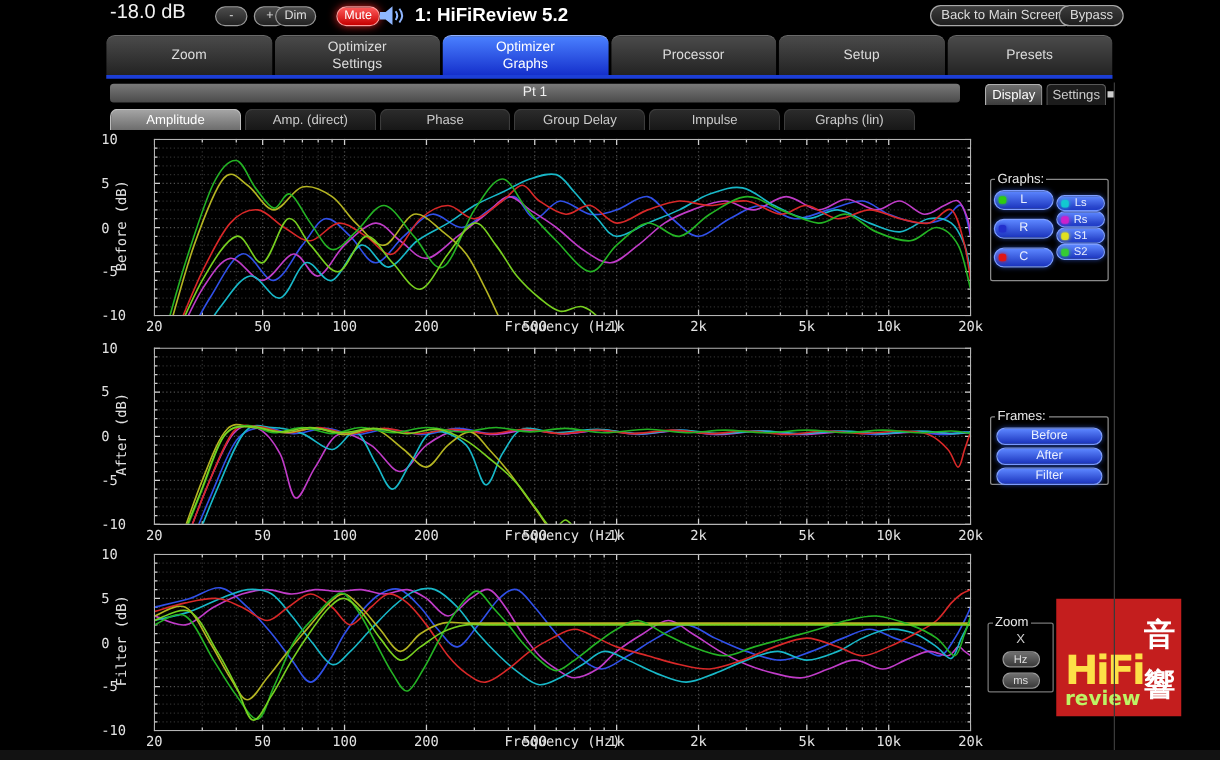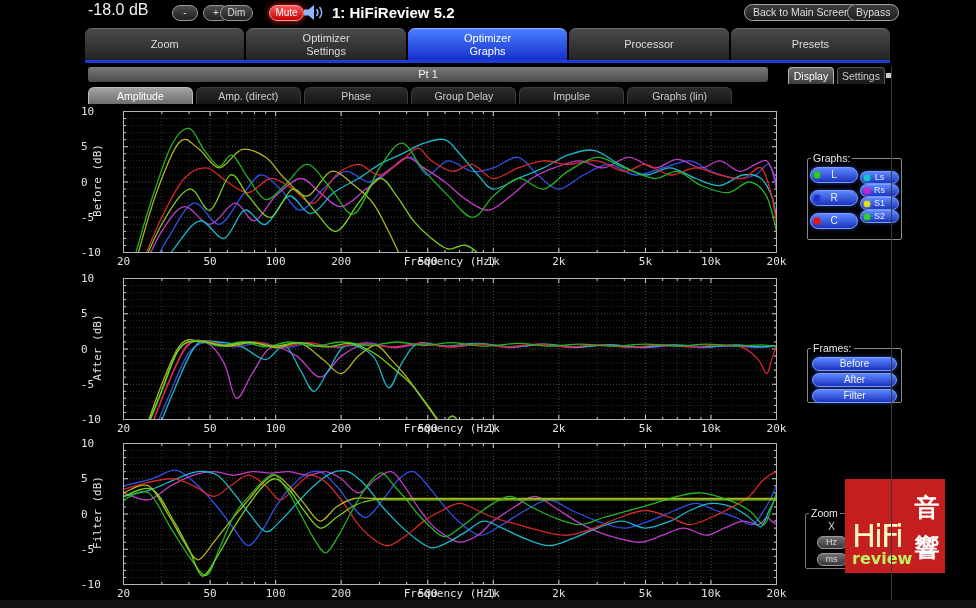--- a/index.html
+++ b/index.html
@@ -51,21 +51,21 @@
   .gtab.active{background:linear-gradient(#a4a4a4,#6d6d6d);border-color:#bdbdbd;color:#fff;}
 
   
   .xtick,.ytick{position:absolute;font-family:"DejaVu Sans Mono",monospace;font-size:11px;
     color:#e2e2e2;text-align:center;}
   .ytick{text-align:left;}
   .ylab{position:absolute;font-family:"DejaVu Sans Mono",monospace;font-size:11px;color:#e2e2e2;
     text-align:center;transform:rotate(-90deg);}
 
   
-  fieldset.panel{position:absolute;border:1px solid #8a8a8a;border-radius:2px;margin:16px;
+  fieldset.panel{position:absolute;border:1px solid #8a8a8a;border-radius:2px;margin:1px;
     padding:1px 2px 2px;background:transparent;box-sizing:border-box;}
   fieldset.panel legend{color:#e8e8e8;font-size:10.5px;padding:0 2px;margin-left:1px;}
   #graphs-panel{left:791px;top:136px;width:95px;height:88px;}
   #graphs-cols{display:flex;justify-content:space-between;}
   .colL{display:flex;flex-direction:column;justify-content:space-between;height:62px;width:48px;padding-top:2px;}
   .colR{display:flex;flex-direction:column;justify-content:center;height:64px;width:39px;}
   .chpill{position:relative;background:linear-gradient(#5c86ff,#1b34bd);border:1px solid #7d9dff;
     border-radius:8px;color:#eaf0ff;text-align:center;box-shadow:0 0 4px rgba(60,110,255,.55);}
   .chL{height:14px;font-size:10px;line-height:14px;}
   .chR{height:11px;font-size:9px;line-height:11px;}
@@ -78,22 +78,22 @@
 
   #zoom-panel{left:789px;top:491px;width:53px;height:62px;border-color:#777;}
   #zoom-x{text-align:center;color:#ccc;font-size:10.5px;margin-top:0px;}
   .zpill{width:28px;height:11px;margin:4px auto 0;background:linear-gradient(#707070,#393939);
     border:1px solid #9a9a9a;border-radius:6px;color:#ddd;font-size:9px;line-height:11px;text-align:center;}
 
   
   #logo{left:845px;top:479px;width:100px;height:94px;display:flex;box-sizing:border-box;
     padding:8px 4px 6px 7px;}
   #logo-left{flex:1;display:flex;flex-direction:column;justify-content:flex-end;}
-  #logo-hifi{font-family:"DejaVu Sans",sans-serif;font-weight:normal;font-size:32px;line-height:29px;
-    color:#fef9c3;letter-spacing:-2px;}
+  #logo-hifi{font-family:"DejaVu Sans",sans-serif;font-weight:bold;font-size:32px;line-height:29px;
+    color:#fde047;letter-spacing:-2px;}
   #logo-review{font-family:"DejaVu Sans",sans-serif;font-weight:bold;font-size:16px;line-height:16px;
     color:#bef264;letter-spacing:0;}
   #logo-cjk{width:28px;display:flex;flex-direction:column;justify-content:space-around;
     color:#fff;font-weight:bold;font-size:25px;line-height:27px;text-align:center;
     font-family:"DejaVu Sans",sans-serif;}
 
   #panel-border{left:891px;top:66px;width:1px;height:534px;background:#3a3a3a;}
   #bottom-strip{left:0;top:600px;width:976px;height:8px;background:#121212;}
 </style>
 </head>
@@ -125,20 +125,24 @@
     <div class="mtab">
       <span>Optimizer</span>
         <span>Settings</span>
     </div>
     <div class="mtab active">
       <span>Optimizer</span>
         <span>Graphs</span>
     </div>
     <div class="mtab">
       <span>Processor</span>
+        <span></span>
+    </div>
+    <div class="mtab">
+      <span>Setup</span>
         <span></span>
     </div>
     <div class="mtab">
       <span>Presets</span>
         <span></span>
     </div>
   </div>
   <div class="abs" id="tab-underline"></div>
 
   <div class="abs" id="pt-bar">Pt 1</div>

